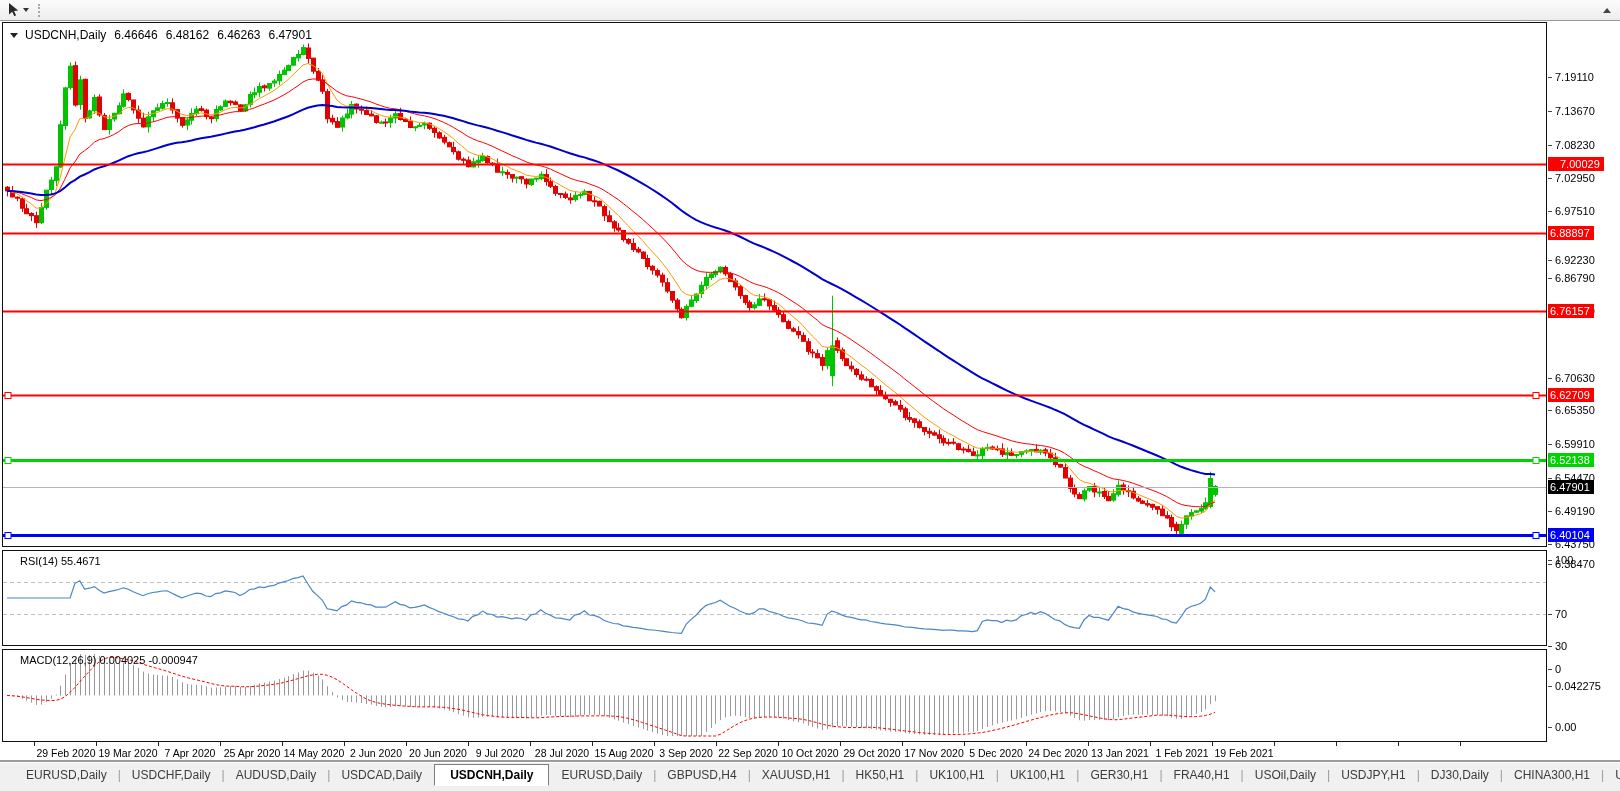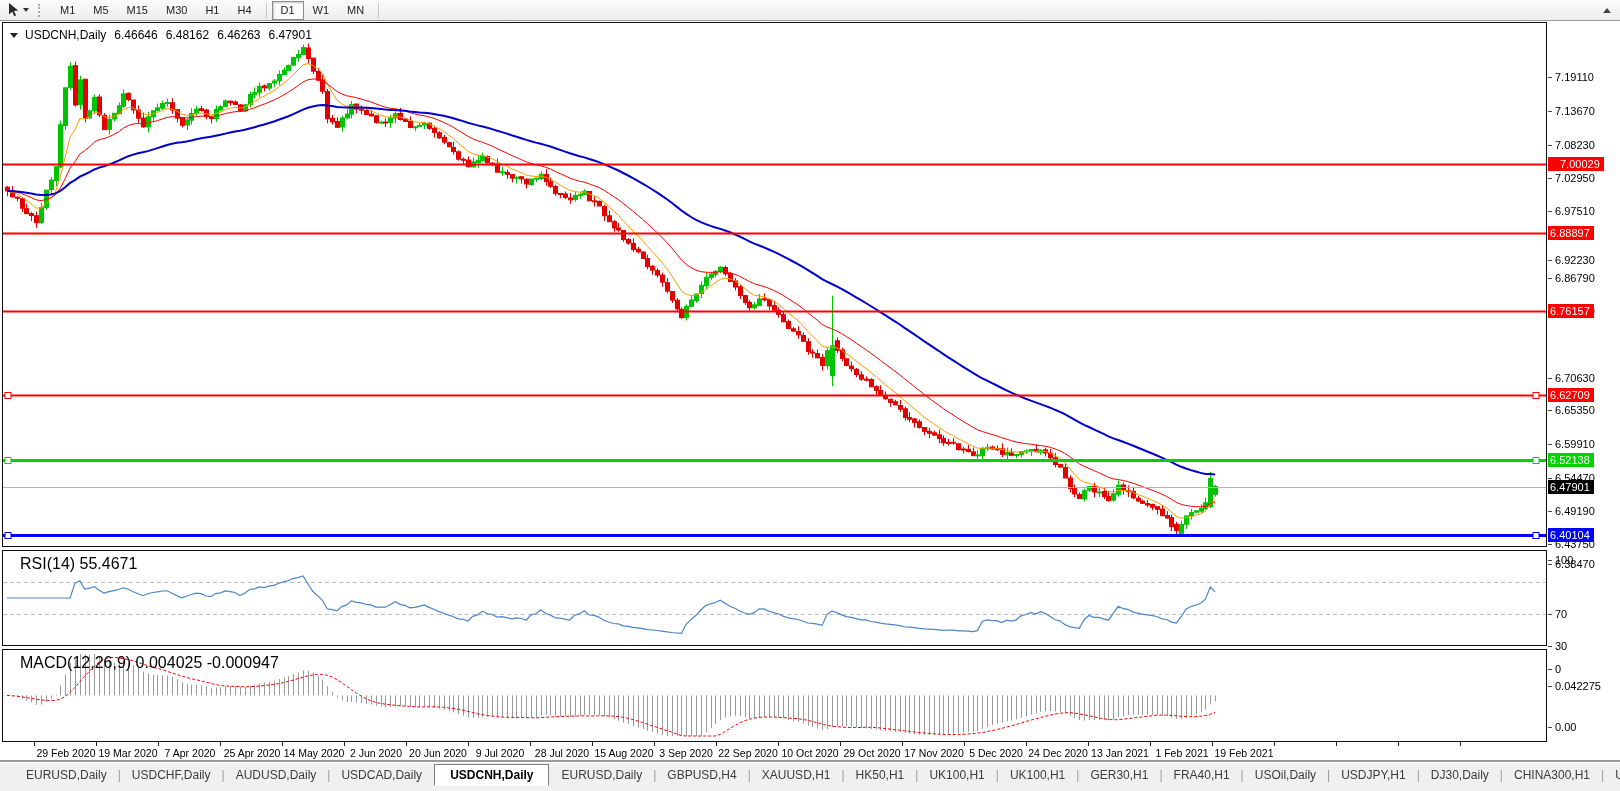--- a/index.html
+++ b/index.html
@@ -14,21 +14,21 @@
   .vsep{width:1px;height:15px;background:#c4c4c4;margin:0 5px;}
   .tb-overflow{position:absolute;right:9px;top:8px;width:0;height:0;border-left:4px solid transparent;border-right:4px solid transparent;border-bottom:5px solid #444;}
   
   .pane{position:absolute;left:2px;width:1545px;background:#fff;border:1px solid #111;box-sizing:border-box;}
   #main-pane{top:22px;height:525px;}
   #rsi-pane{top:550px;height:96px;}
   #macd-pane{top:649px;height:93px;}
   .pane svg{position:absolute;left:0;top:0;}
   .chart-title{position:absolute;left:7px;top:5px;font-size:12px;color:#000;display:flex;gap:8px;align-items:center;white-space:nowrap;}
   .tri-down{width:0;height:0;border-left:4px solid transparent;border-right:4px solid transparent;border-top:5px solid #222;margin-right:-1px;}
-  .ind-label{position:absolute;left:5px;top:4px;font-size:16px;color:#000;white-space:pre;padding-left:12px;}
+  .ind-label{position:absolute;left:5px;top:4px;font-size:11px;color:#000;white-space:pre;padding-left:12px;}
   
   .price-axis{position:absolute;left:1548px;top:22px;width:72px;height:737px;font-size:11px;color:#000;}
   .ptick{position:absolute;left:0;height:12px;line-height:12px;display:flex;align-items:center;white-space:nowrap;margin-top:32px;}
   .ptick .dash{display:inline-block;width:4px;height:1px;background:#444;margin-right:3px;}
   .plabel{position:absolute;left:0;color:#fff;font-size:11px;height:14px;line-height:14px;padding:0 4px 0 2px;white-space:nowrap;}
   
   #date-axis{position:absolute;left:0;top:742px;width:1620px;height:18px;}
   .dtick{position:absolute;top:0;width:1px;height:4px;background:#222;}
   .dlabel{position:absolute;top:5px;font-size:10.5px;color:#000;transform:translateX(-50%);white-space:nowrap;margin-left:32px;}
   
@@ -45,33 +45,20 @@
 <div class="app">
 
   <div class="toolbar">
     <div class="tool-cursor">
       <svg width="13" height="14" viewBox="0 0 13 14">
           <path d="M2,0 L2,11.5 L5.2,8.8 L7.3,13.2 L9.1,12.3 L7,8 L11.2,7.6 Z" fill="#2a2a2a"></path>
         </svg>
       <span class="dd-arrow"></span>
     </div>
     <div class="drag-dots"></div>
-    <div id="tf-group" style="display:flex;align-items:center;">
-        <span class="tfbtn">M1</span>
-        <span class="tfbtn">M5</span>
-        <span class="tfbtn">M15</span>
-        <span class="tfbtn">M30</span>
-        <span class="tfbtn">H1</span>
-        <span class="tfbtn">H4</span>
-        <span class="vsep"></span>
-        <span class="tfbtn active">D1</span>
-        <span class="tfbtn">W1</span>
-        <span class="tfbtn">MN</span>
-        <span class="vsep"></span>
-      </div>
     <span class="tb-overflow"></span>
   </div>
 
   <div class="pane" id="main-pane">
     <svg id="main-svg" width="1543" height="523">
         <line x1="4.5" y1="163.0" x2="4.5" y2="173.4" stroke="#E30000" stroke-width="1"></line>
         <rect x="2.5" y="164.2" width="4" height="3.7" fill="#E30000" stroke="#E30000"></rect>
         <line x1="9.5" y1="163.1" x2="9.5" y2="174.4" stroke="#E30000" stroke-width="1"></line>
         <rect x="7.5" y="168.2" width="4" height="5.7" fill="#E30000" stroke="#E30000"></rect>
         <line x1="14.5" y1="173.3" x2="14.5" y2="178.2" stroke="#E30000" stroke-width="1"></line>

